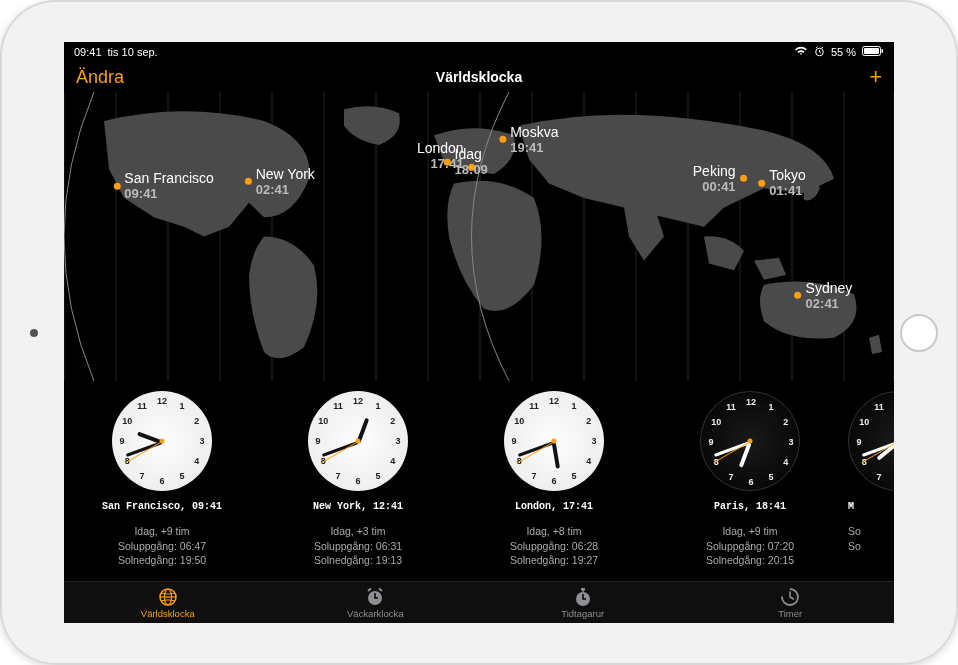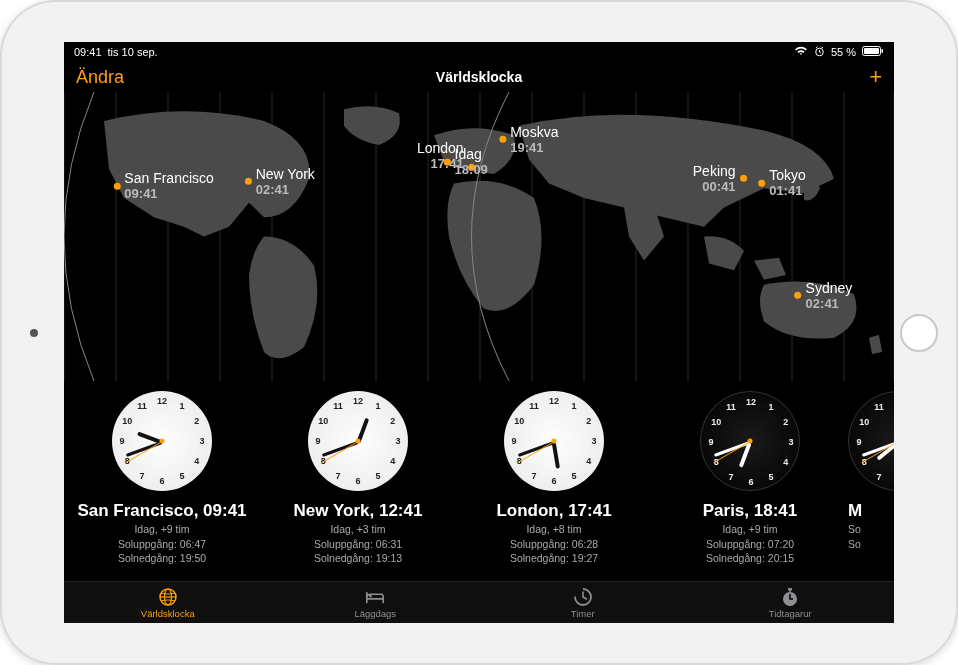--- a/index.html
+++ b/index.html
@@ -59,21 +59,21 @@
 .tick { position: absolute; left: 50%; top: 50%; transform-origin: 0 0; font-weight: 600; }
 .clockface.day .tick { color: #222; }
 .clockface.night .tick { color: #eee; }
 .hand { position: absolute; left: 50%; top: 50%; transform-origin: 0 50%; border-radius: 2px; }
 .hand.hour { width: 26px; height: 3.5px; background: currentColor; }
 .hand.minute { width: 38px; height: 3px; background: currentColor; }
 .hand.second { width: 42px; height: 1.2px; background: #ff9f0a; }
 .clockface.day { color: #111; }
 .clockface.night { color: #fff; }
 .pin { position: absolute; left: 50%; top: 50%; width: 5px; height: 5px; background: #ff9f0a; border-radius: 50%; transform: translate(-50%,-50%); }
-.clock-title { font-size: 17px; font-weight: 600; margin-bottom: 1px; }
+.clock-title { font-size: 10px; font-weight: 600; margin-bottom: 12px; font-family: Liberation Mono, monospace; }
 .clock-sub { font-size: 10.5px; color: #aaa; line-height: 1.4; }
 
 .tabbar {
   height: 42px; display: flex; border-top: 1px solid #222; background: #0f0f0f;
 }
 .tab {
   flex: 1; display: flex; flex-direction: column; align-items: center; justify-content: center;
   gap: 1px; color: #8e8e93; font-size: 9.5px; cursor: pointer;
 }
 .tab.active { color: #ff9f0a; }
@@ -361,43 +361,44 @@
               <circle cx="10" cy="10" r="8" fill="none" stroke="#ff9f0a" stroke-width="1.5"></circle>
               <ellipse cx="10" cy="10" rx="3.5" ry="8" fill="none" stroke="#ff9f0a" stroke-width="1.2"></ellipse>
               <line x1="2" y1="10" x2="18" y2="10" stroke="#ff9f0a" stroke-width="1.2"></line>
               <path d="M3 6 Q10 8 17 6 M3 14 Q10 12 17 14" stroke="#ff9f0a" stroke-width="1.2" fill="none"></path>
             </svg>
           </div>
           <div>Världsklocka</div>
         </div>
         <div class="tab">
           <div class="tab-icon">
-            <svg width="22" height="20" viewBox="0 0 22 20">
-              <path d="M2 5 V16 M2 12 H20 V16 M2 10 Q3 7 6 7 H18 Q20 7 20 10 V12" stroke="#8e8e93" stroke-width="1.8" fill="none" stroke-linecap="round"></path>
-              <circle cx="6" cy="9" r="1.5" fill="#8e8e93"></circle>
-            </svg>
-          </div>
-          <div>Läggdags</div>
-        </div>
-        <div class="tab">
-          <div class="tab-icon">
             <svg width="20" height="20" viewBox="0 0 20 20">
-              <circle cx="10" cy="10" r="8" fill="none" stroke="#8e8e93" stroke-width="1.8" stroke-dasharray="38 12" transform="rotate(-90 10 10)"></circle>
-              <path d="M10 5 V10 L13.5 12" stroke="#8e8e93" stroke-width="1.6" fill="none" stroke-linecap="round"></path>
-            </svg>
-          </div>
-          <div>Timer</div>
+              <circle cx="10" cy="11" r="7" fill="#8e8e93"></circle>
+              <path d="M10 6 V11 H13" stroke="#000" stroke-width="1.5" fill="none"></path>
+              <path d="M3 4 L6 1.5 M17 4 L14 1.5" stroke="#8e8e93" stroke-width="2"></path>
+            </svg>
+          </div>
+          <div>Väckarklocka</div>
         </div>
         <div class="tab">
           <div class="tab-icon">
             <svg width="20" height="20" viewBox="0 0 20 20">
               <circle cx="10" cy="12" r="7" fill="#8e8e93"></circle>
               <rect x="8" y="1" width="4" height="2.5" rx="0.5" fill="#8e8e93"></rect>
               <line x1="10" y1="3" x2="10" y2="5" stroke="#8e8e93" stroke-width="1.5"></line>
               <path d="M10 7 V12 H13" stroke="#000" stroke-width="1.5" fill="none"></path>
             </svg>
           </div>
           <div>Tidtagarur</div>
         </div>
+        <div class="tab">
+          <div class="tab-icon">
+            <svg width="20" height="20" viewBox="0 0 20 20">
+              <circle cx="10" cy="10" r="8" fill="none" stroke="#8e8e93" stroke-width="1.8" stroke-dasharray="38 12" transform="rotate(-90 10 10)"></circle>
+              <path d="M10 5 V10 L13.5 12" stroke="#8e8e93" stroke-width="1.6" fill="none" stroke-linecap="round"></path>
+            </svg>
+          </div>
+          <div>Timer</div>
+        </div>
       </div>
 
   </div>
 </div>
 
 </body></html>

